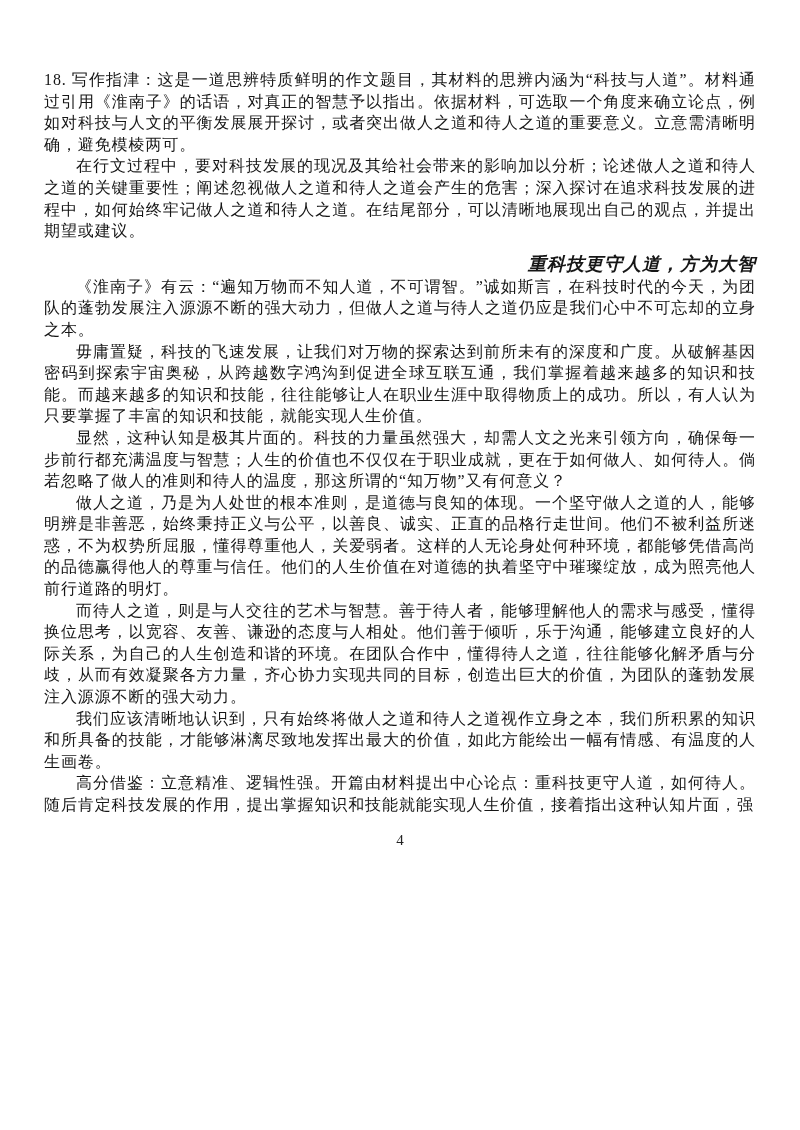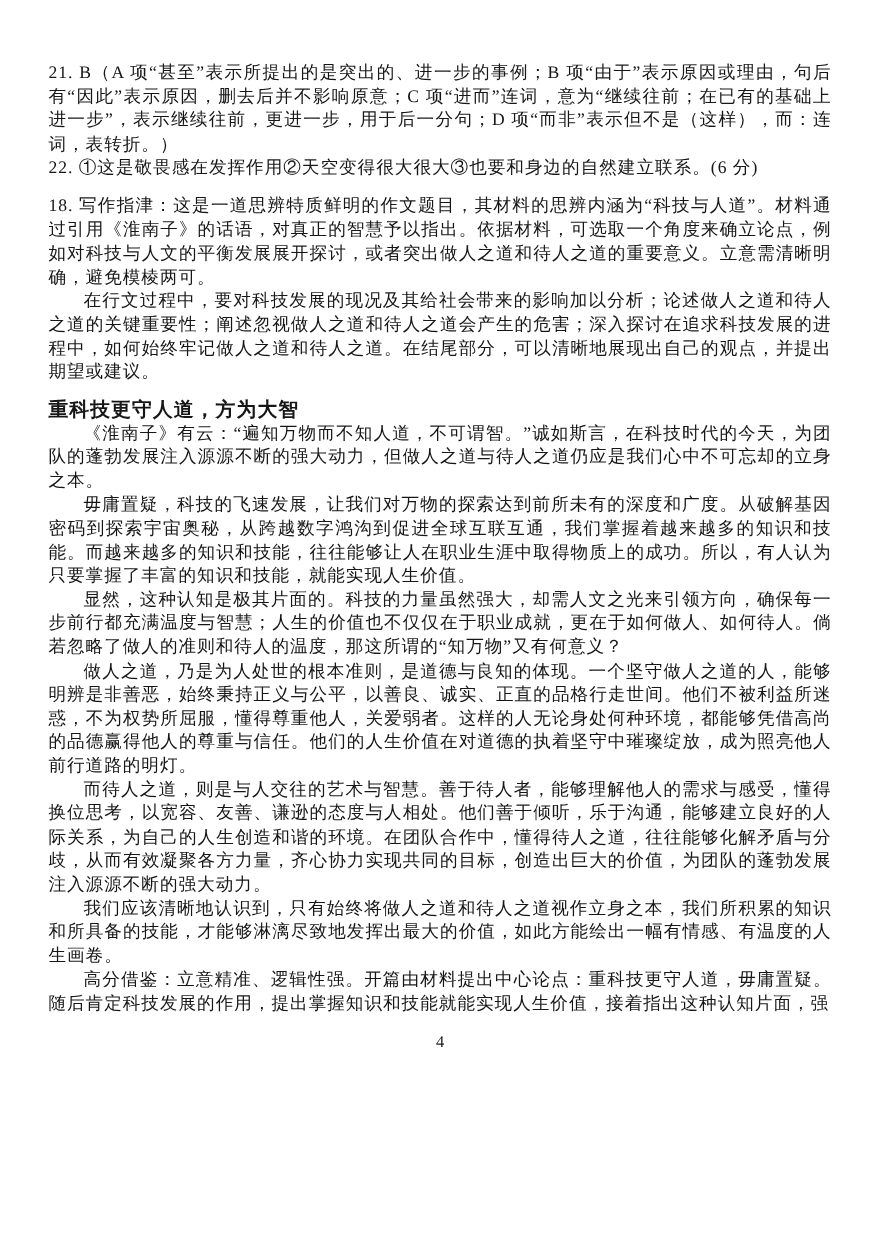--- a/index.html
+++ b/index.html
@@ -28,57 +28,54 @@
     text-justify: inter-ideograph;
     word-break: break-all;
   }
   p.indent { text-indent: 2em; }
   p.gap-top { margin-top: 13px; }
   .essay-title {
     margin: 11px 0 1px 0;
     font-size: 18px;
     line-height: 22px;
     font-weight: bold;
-    text-align: left;
+    text-align: right;
     letter-spacing: 1px;
+    font-style: italic;
   }
   .footer {
     margin-top: 15px;
     text-align: center;
   }
   .page-number {
     display: inline-block;
     font-size: 15px;
     line-height: 18px;
     color: #222222;
   }
 </style>
 </head>
 <body>
 
 <div class="page">
 
-  <section>
-    <p class="block">21. B（A 项“甚至”表示所提出的是突出的、进一步的事例；B 项“由于”表示原因或理由，句后有“因此”表示原因，删去后并不影响原意；C 项“进而”连词，意为“继续往前；在已有的基础上进一步”，表示继续往前，更进一步，用于后一分句；D 项“而非”表示但不是（这样），而：连词，表转折。）</p>
-    <p class="block">22. ①这是敬畏感在发挥作用②天空变得很大很大③也要和身边的自然建立联系。(6 分)</p>
-  </section>
 
   <section>
     <p class="block gap-top">18. 写作指津：这是一道思辨特质鲜明的作文题目，其材料的思辨内涵为“科技与人道”。材料通过引用《淮南子》的话语，对真正的智慧予以指出。依据材料，可选取一个角度来确立论点，例如对科技与人文的平衡发展展开探讨，或者突出做人之道和待人之道的重要意义。立意需清晰明确，避免模棱两可。</p>
     <p class="block indent">在行文过程中，要对科技发展的现况及其给社会带来的影响加以分析；论述做人之道和待人之道的关键重要性；阐述忽视做人之道和待人之道会产生的危害；深入探讨在追求科技发展的进程中，如何始终牢记做人之道和待人之道。在结尾部分，可以清晰地展现出自己的观点，并提出期望或建议。</p>
   </section>
 
   <section>
     <h2 class="essay-title">重科技更守人道，方为大智</h2>
     <p class="block indent">《淮南子》有云：“遍知万物而不知人道，不可谓智。”诚如斯言，在科技时代的今天，为团队的蓬勃发展注入源源不断的强大动力，但做人之道与待人之道仍应是我们心中不可忘却的立身之本。</p>
     <p class="block indent">毋庸置疑，科技的飞速发展，让我们对万物的探索达到前所未有的深度和广度。从破解基因密码到探索宇宙奥秘，从跨越数字鸿沟到促进全球互联互通，我们掌握着越来越多的知识和技能。而越来越多的知识和技能，往往能够让人在职业生涯中取得物质上的成功。所以，有人认为只要掌握了丰富的知识和技能，就能实现人生价值。</p>
     <p class="block indent">显然，这种认知是极其片面的。科技的力量虽然强大，却需人文之光来引领方向，确保每一步前行都充满温度与智慧；人生的价值也不仅仅在于职业成就，更在于如何做人、如何待人。倘若忽略了做人的准则和待人的温度，那这所谓的“知万物”又有何意义？</p>
     <p class="block indent">做人之道，乃是为人处世的根本准则，是道德与良知的体现。一个坚守做人之道的人，能够明辨是非善恶，始终秉持正义与公平，以善良、诚实、正直的品格行走世间。他们不被利益所迷惑，不为权势所屈服，懂得尊重他人，关爱弱者。这样的人无论身处何种环境，都能够凭借高尚的品德赢得他人的尊重与信任。他们的人生价值在对道德的执着坚守中璀璨绽放，成为照亮他人前行道路的明灯。</p>
     <p class="block indent">而待人之道，则是与人交往的艺术与智慧。善于待人者，能够理解他人的需求与感受，懂得换位思考，以宽容、友善、谦逊的态度与人相处。他们善于倾听，乐于沟通，能够建立良好的人际关系，为自己的人生创造和谐的环境。在团队合作中，懂得待人之道，往往能够化解矛盾与分歧，从而有效凝聚各方力量，齐心协力实现共同的目标，创造出巨大的价值，为团队的蓬勃发展注入源源不断的强大动力。</p>
     <p class="block indent">我们应该清晰地认识到，只有始终将做人之道和待人之道视作立身之本，我们所积累的知识和所具备的技能，才能够淋漓尽致地发挥出最大的价值，如此方能绘出一幅有情感、有温度的人生画卷。</p>
-    <p class="block indent">高分借鉴：立意精准、逻辑性强。开篇由材料提出中心论点：重科技更守人道，毋庸置疑。随后肯定科技发展的作用，提出掌握知识和技能就能实现人生价值，接着指出这种认知片面，强</p>
+    <p class="block indent">高分借鉴：立意精准、逻辑性强。开篇由材料提出中心论点：重科技更守人道，如何待人。随后肯定科技发展的作用，提出掌握知识和技能就能实现人生价值，接着指出这种认知片面，强</p>
   </section>
 
   <div class="footer">
     <span class="page-number">4</span>
   </div>
 
 </div>
 
 </body></html>

